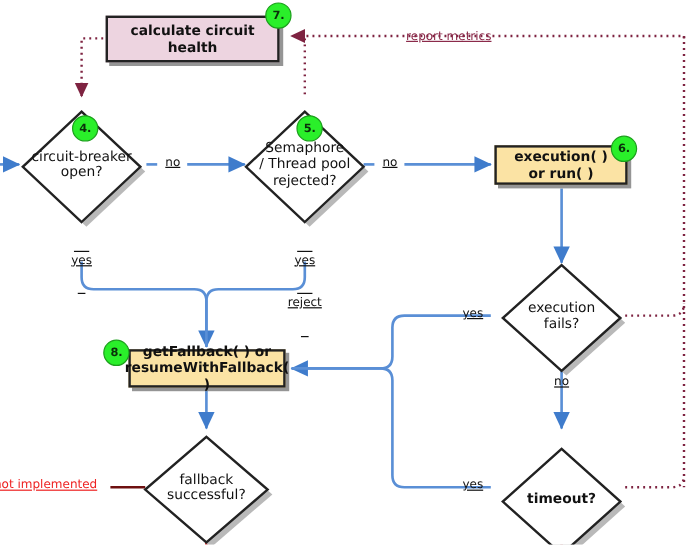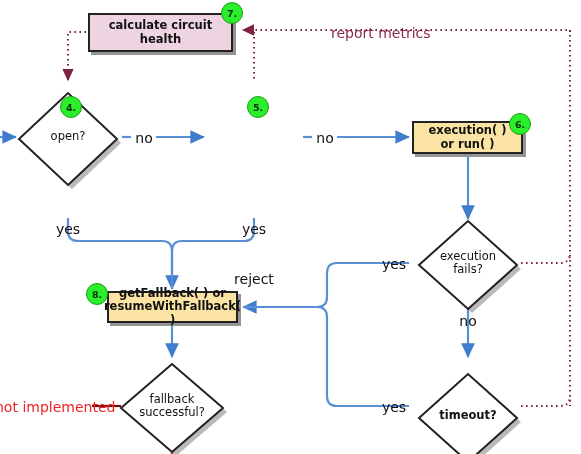--- a/index.html
+++ b/index.html
@@ -80,25 +80,26 @@
     font-weight: bold;
     display: flex;
     align-items: center;
     justify-content: center;
     letter-spacing: -0.2px;
   }
 
   
   .edge-label {
     position: absolute;
-    font-size: 14px;
+    font-size: 10px;
     color: #111111;
     white-space: pre;
     line-height: 1.18;
     text-align: center;
+    text-decoration: underline;
   }
   .edge-label.red {
     color: #ee2222;
     font-weight: normal;
   }
   .edge-label.maroon {
     color: #8b2a4a;
   }
 </style>
 </head>
@@ -173,28 +174,42 @@
     <span>7.</span>
   </div>
 
   <div class="diamond-node" style="left:18px; top:88px; width:100px; height:98px;">
     <svg width="104" height="102" viewBox="0 0 104 102">
       <path d="M50,97 L99,51 L50,5 L1,51 Z" fill="#b9b9b9" transform="translate(4,4)"></path>
       <path d="M50,97 L99,51 L50,5 L1,51 Z" fill="#ffffff" stroke="#222222" stroke-width="2"></path>
     </svg>
     <div class="diamond-label">
       <div>
+        <div>circuit-breaker</div>
         <div>open?</div>
       </div>
     </div>
   </div>
   <div class="badge" style="left:60px; top:96px;">
     <span>4.</span>
   </div>
 
+  <div class="diamond-node" style="left:204px; top:88px; width:100px; height:98px;">
+    <svg width="104" height="102" viewBox="0 0 104 102">
+      <path d="M50,97 L99,51 L50,5 L1,51 Z" fill="#b9b9b9" transform="translate(4,4)"></path>
+      <path d="M50,97 L99,51 L50,5 L1,51 Z" fill="#ffffff" stroke="#222222" stroke-width="2"></path>
+    </svg>
+    <div class="diamond-label">
+      <div>
+        <div>Semaphore</div>
+        <div>/ Thread pool</div>
+        <div>rejected?</div>
+      </div>
+    </div>
+  </div>
   <div class="badge" style="left:247px; top:96px;">
     <span>5.</span>
   </div>
 
   <div class="node rect-node rect-yellow" style="left:412px; top:121px; width:111px; height:33px;">
     <div>
       <div>execution( )</div>
       <div>or run( )</div>
     </div>
   </div>

